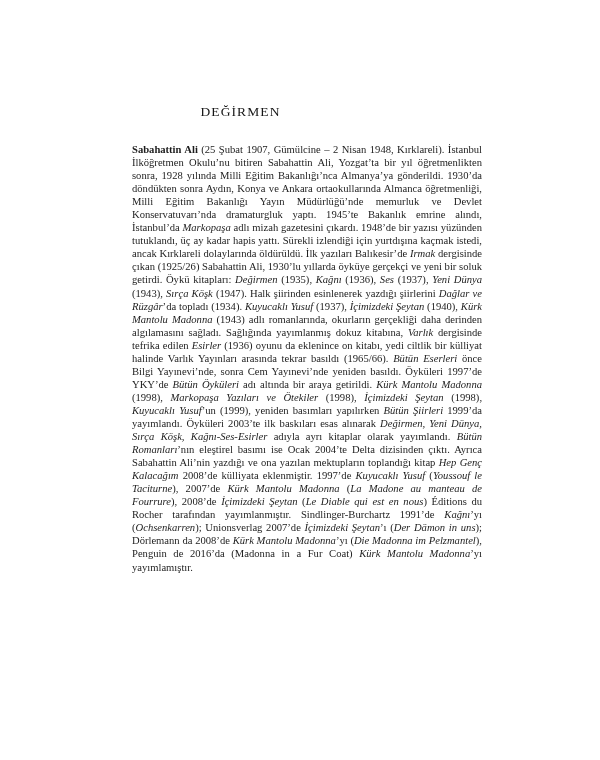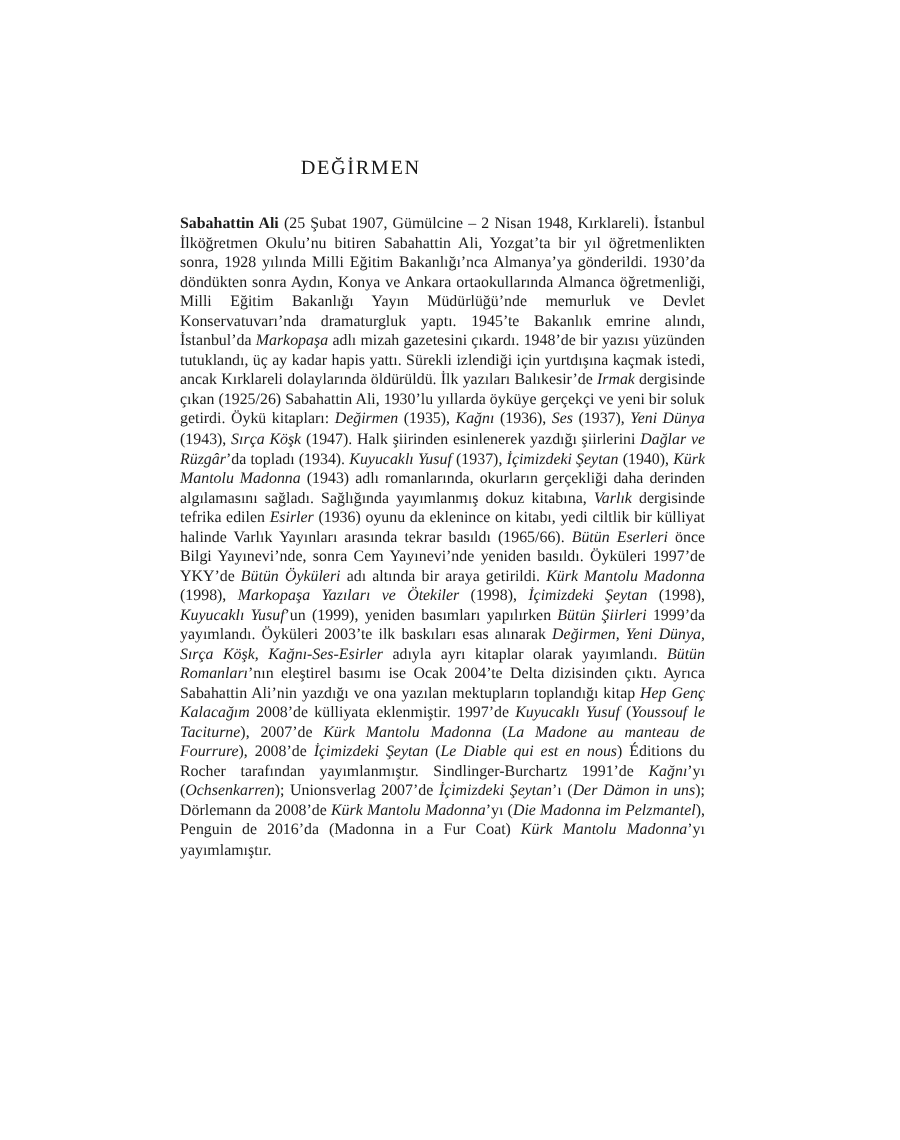--- a/index.html
+++ b/index.html
@@ -30,21 +30,21 @@
     top: 95px;
     text-align: center;
     font-size: 13.5px;
     letter-spacing: 1.1px;
     font-weight: 400;
     color: #161616;
     font-family: "Liberation Serif", "DejaVu Serif", serif;
   }
   .body-column {
     position: absolute;
-    left: 120px;
+    left: 132px;
     top: 143px;
     width: 350px;
   }
   .bio-paragraph {
     margin: 0;
     font-size: 10.6px;
     line-height: 13.05px;
     text-align: justify;
     text-justify: inter-word;
     hyphens: manual;

